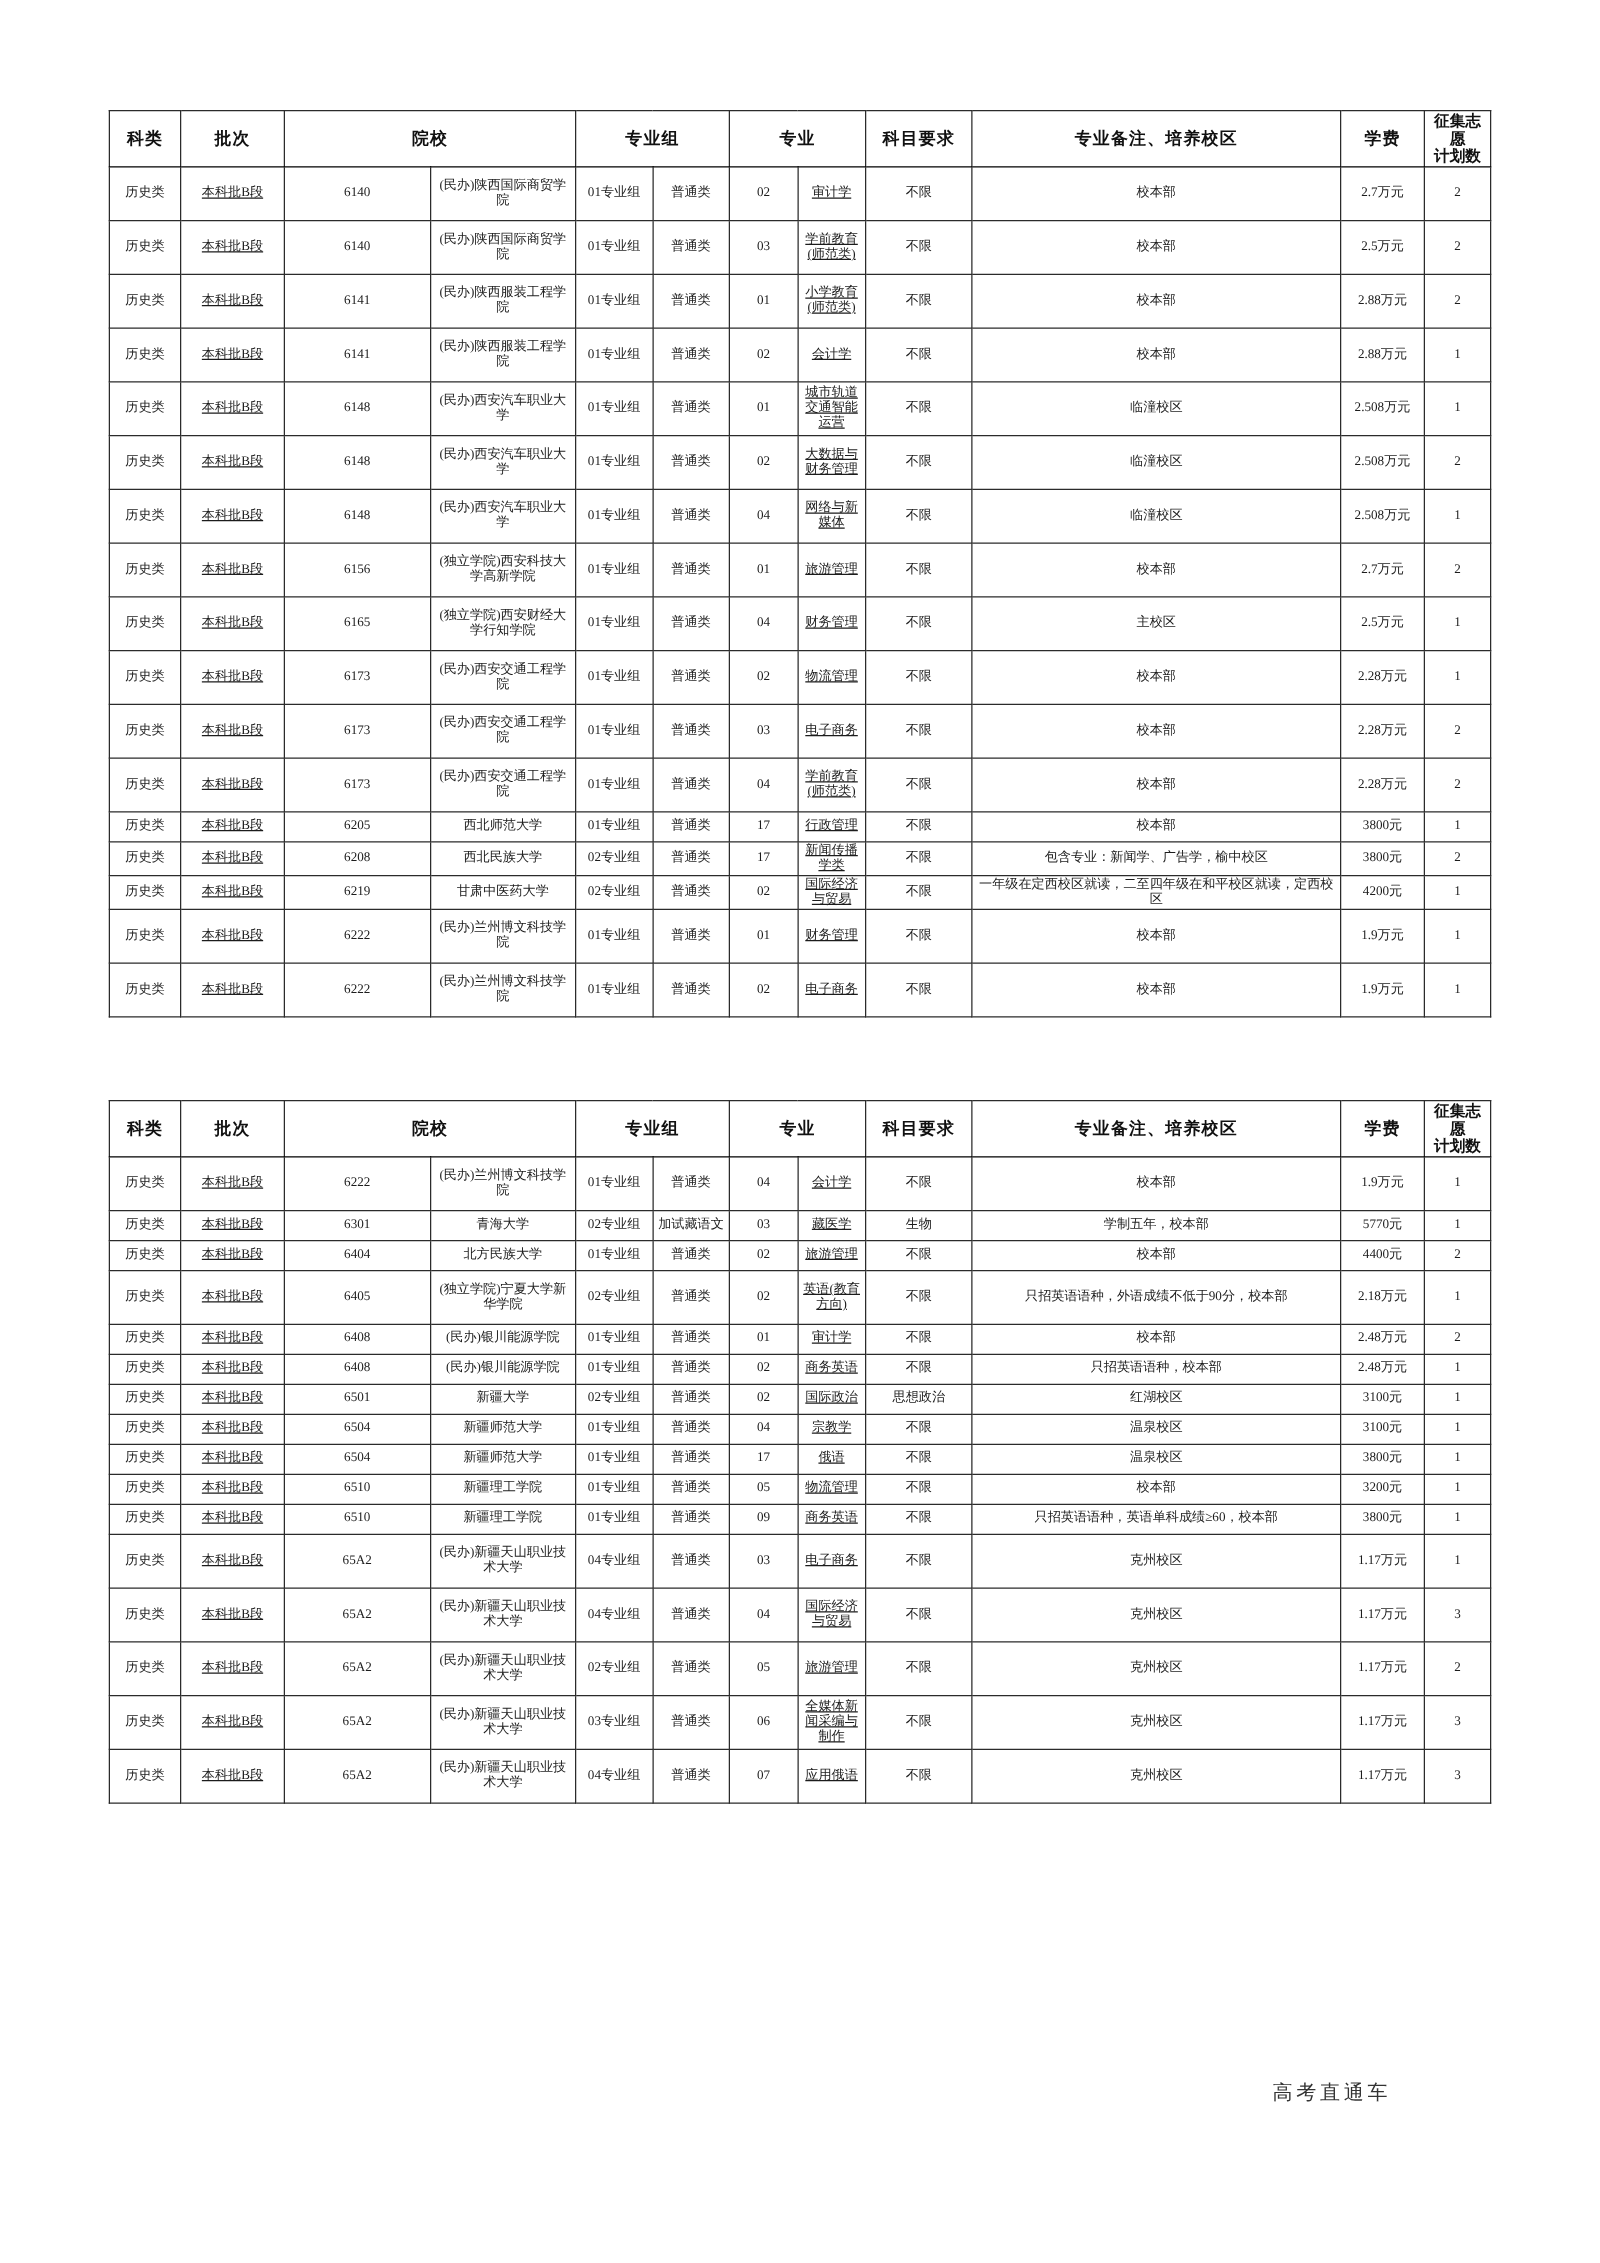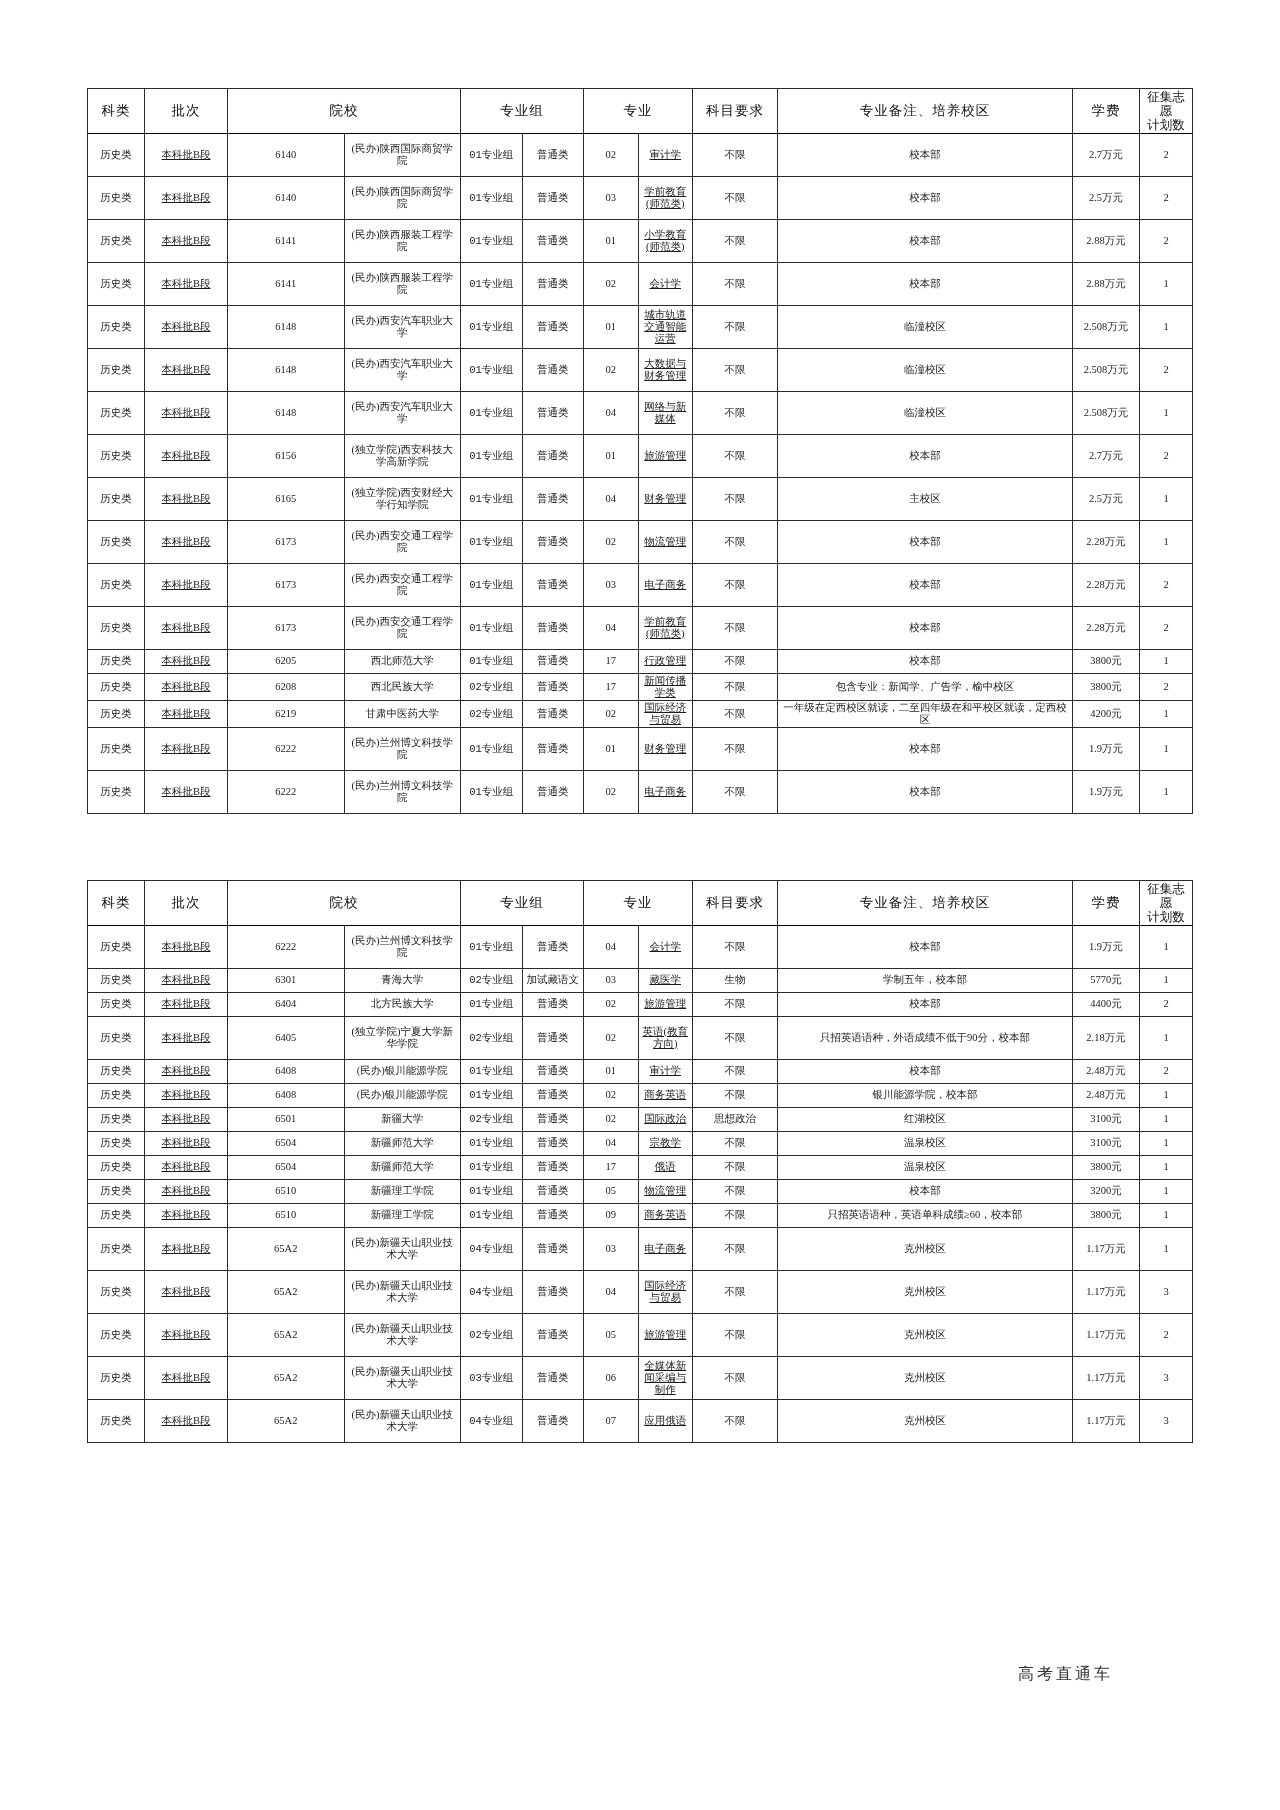--- a/index.html
+++ b/index.html
@@ -22,38 +22,38 @@
     border:1px solid #2b2b2b;
     text-align:center;
     vertical-align:middle;
     font-weight:normal;
     color:#111;
     padding:1px 2px;
     line-height:1.15;
     overflow:hidden;
   }
   table.plan thead th{
-    font-weight:normal;
+    font-weight:bold;
     font-size:13.5px;
     letter-spacing:1px;
     height:34px;
     border-bottom:1.6px solid #000;
   }
   table.plan thead th.small2{
     font-size:12.5px;line-height:1.12;letter-spacing:0px;
   }
   table.plan tbody td{
     font-size:10.5px;
     color:#1c1c1c;
   }
   td.c-kelei{width:52px;}
   td.c-pici{width:78px;font-weight:bold;font-size:10px;text-decoration:underline;}
   td.c-code{width:48px;}
   td.c-school{width:180px;}
-  td.c-grp{width:56px;font-family:Liberation Mono, monospace;}
+  td.c-grp{width:56px;}
   td.c-grpname{width:62px;}
   td.c-mcode{width:26px;}
   td.c-major{width:78px;text-decoration:underline;}
   td.c-subj{width:80px;}
   td.c-note{width:290px;font-family:Liberation Serif, serif;}
   td.c-fee{width:62px;}
   td.c-plan{width:48px;}
 
   .rowtall td{height:40px;}
   .rowshort td{height:21px;}
@@ -434,21 +434,21 @@
           <tr class="rowshort">
             <td class="c-kelei">历史类</td>
             <td class="c-pici">本科批B段</td>
             <td class="c-code">6408</td>
             <td class="c-school">(民办)银川能源学院</td>
             <td class="c-grp">01专业组</td>
             <td class="c-grpname">普通类</td>
             <td class="c-mcode">02</td>
             <td class="c-major">商务英语</td>
             <td class="c-subj">不限</td>
-            <td class="c-note">银川能源学院，校本部</td>
+            <td class="c-note">只招英语语种，校本部</td>
             <td class="c-fee">2.48万元</td>
             <td class="c-plan">1</td>
           </tr>
           <tr class="rowshort">
             <td class="c-kelei">历史类</td>
             <td class="c-pici">本科批B段</td>
             <td class="c-code">6501</td>
             <td class="c-school">新疆大学</td>
             <td class="c-grp">02专业组</td>
             <td class="c-grpname">普通类</td>

